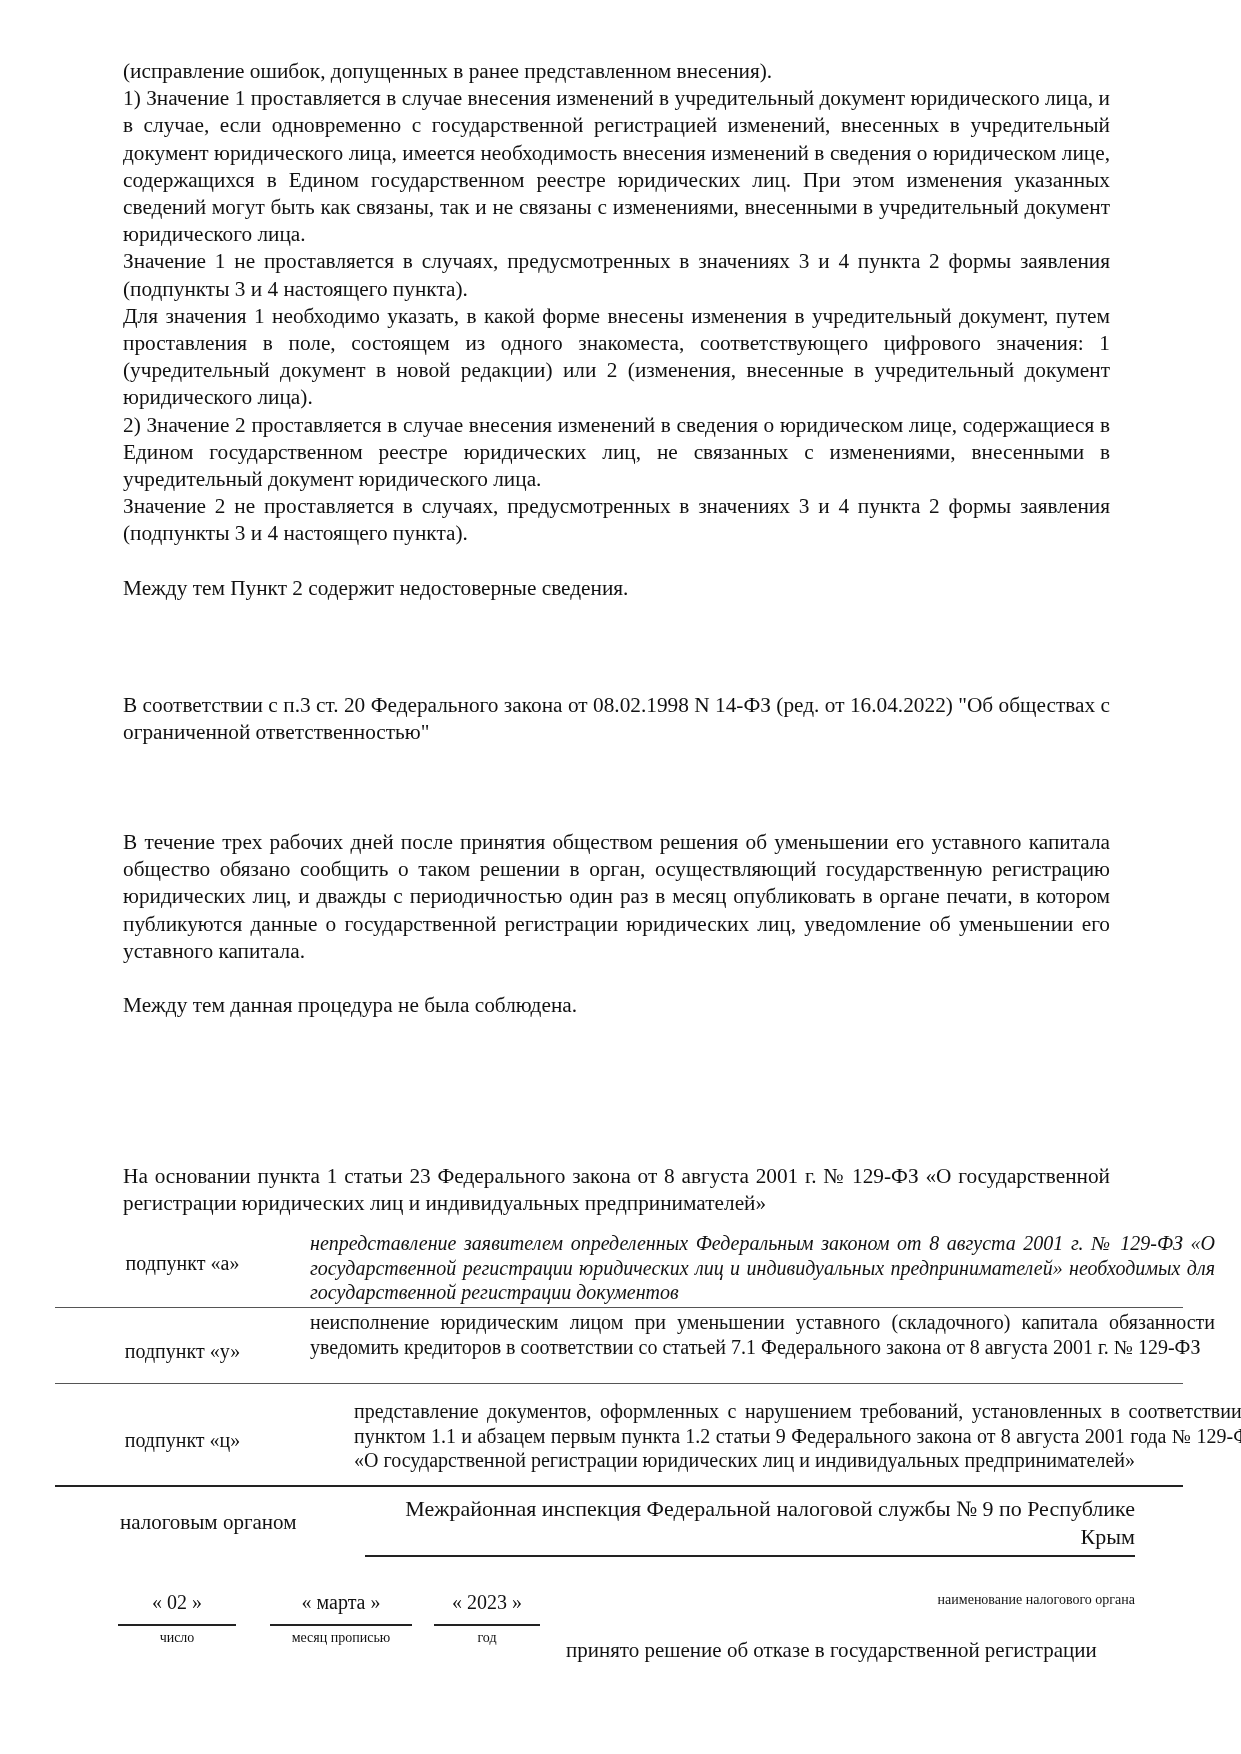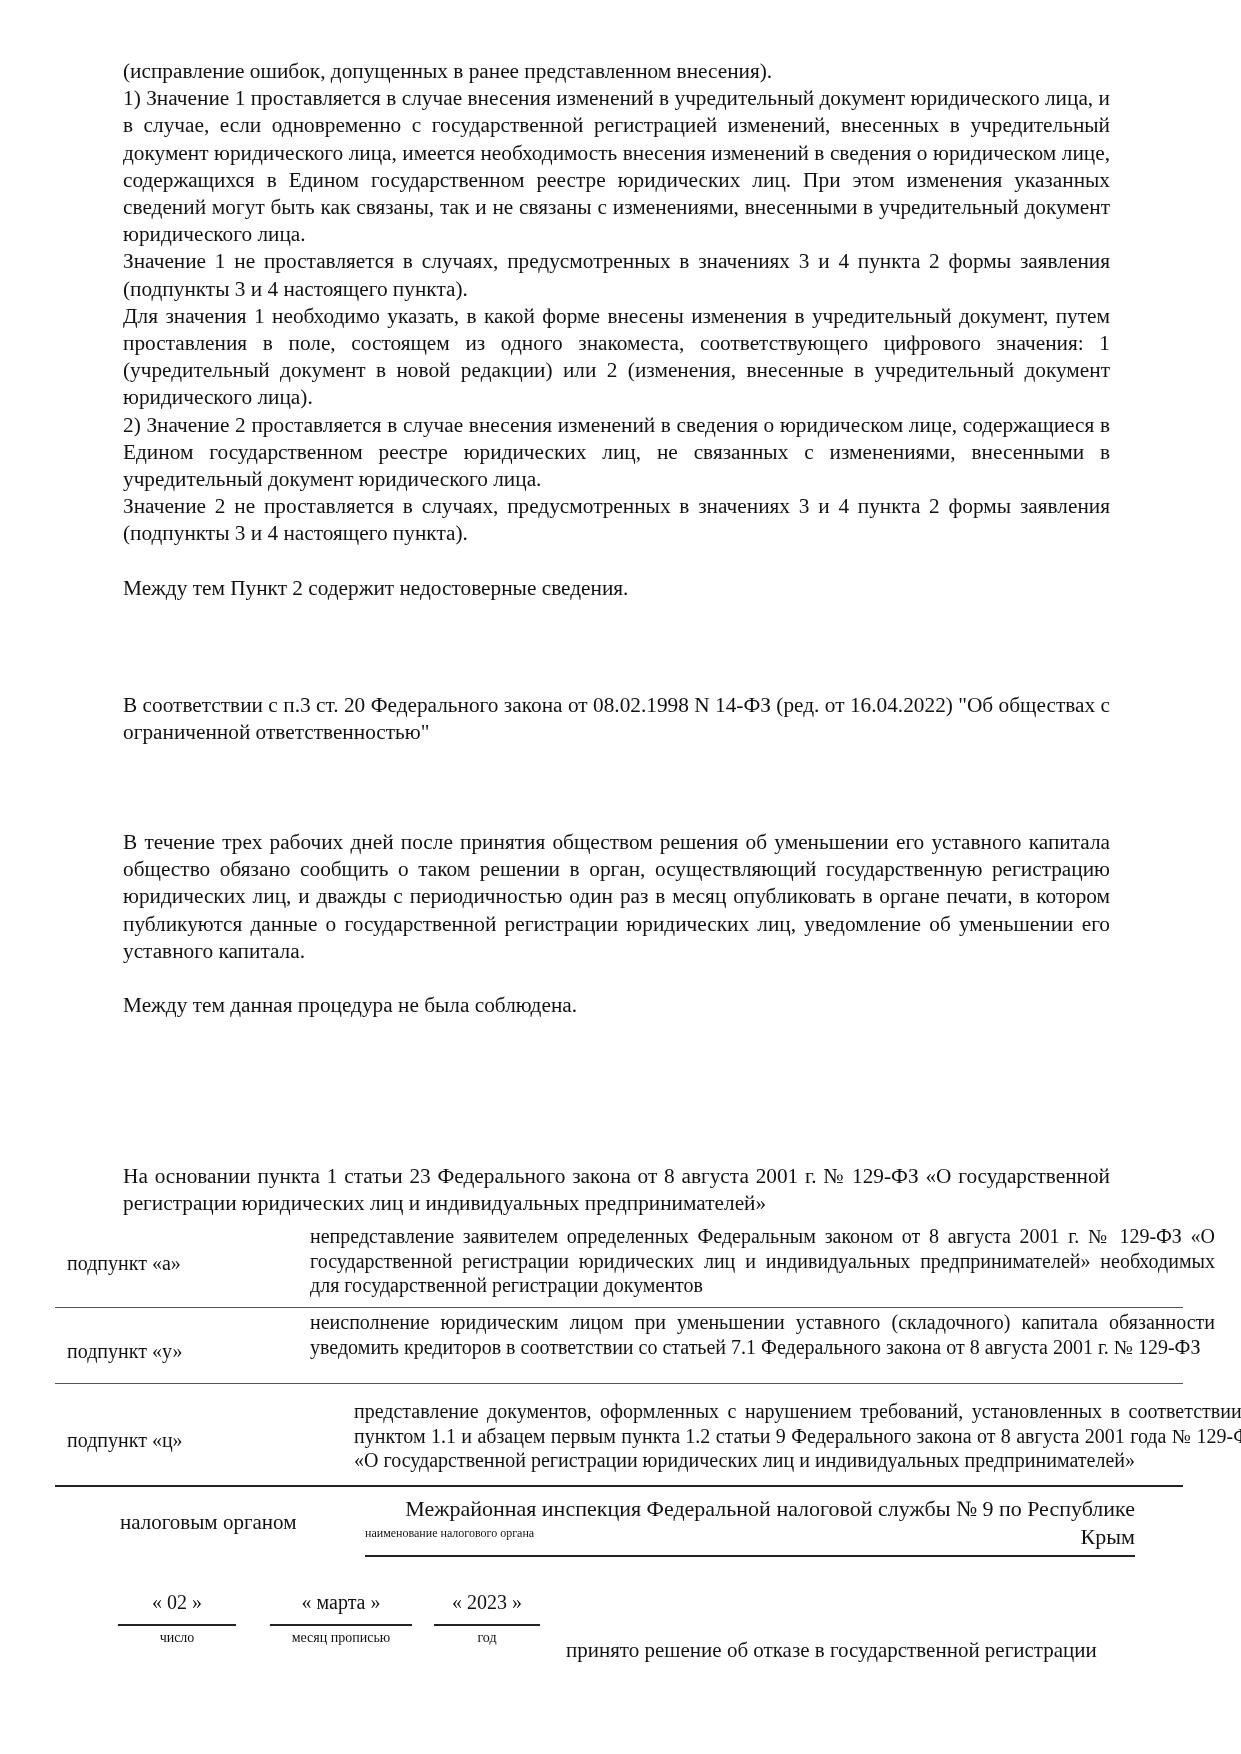--- a/index.html
+++ b/index.html
@@ -8,32 +8,32 @@
   .page { position: absolute; left: 0; top: 0; width: 1241px; height: 1754px; }
   .body-text { position: absolute; left: 123px; width: 987px; font-size: 21.3px;
                line-height: 27.2px; text-align: justify; }
   .body-text p { margin: 0; }
   .gap { height: 27px; }
   #blk1 { top: 58px; }
   #blk2 { top: 692px; }
   #blk3 { top: 829px; }
   #blk4 { top: 1163px; }
   .row { position: absolute; left: 55px; width: 1128px; }
-  .row .lbl { position: absolute; left: 12px; width: 255px; text-align: left;
+  .row .lbl { position: absolute; left: 0; width: 255px; text-align: center;
               font-size: 20px; }
   .row .txt { position: absolute; left: 255px; width: 905px; font-size: 20px;
               line-height: 24.6px; text-align: justify; }
   .hline { position: absolute; left: 55px; width: 1128px; height: 1px; background: #555; }
   .hline.thick { height: 2px; background: #222; }
   .org-label { position: absolute; left: 120px; top: 1510px; font-size: 21px; }
   .org-name { position: absolute; left: 365px; width: 770px; top: 1495px; font-size: 22px;
               line-height: 28px; text-align: right; }
   .org-line { position: absolute; left: 365px; width: 770px; top: 1555px; height: 2px; background: #222; }
-  .org-cap { position: absolute; left: 365px; width: 770px; top: 1526px; text-align: left;
-             font-size: 12px; }
+  .org-cap { position: absolute; left: 365px; width: 770px; top: 1592px; text-align: right;
+             font-size: 14px; }
   .date-field { position: absolute; top: 1591px; text-align: center; font-size: 20px; }
   .date-line { position: absolute; top: 1624px; height: 2px; background: #222; }
   .date-cap { position: absolute; top: 1630px; text-align: center; font-size: 14px; }
   .decision { position: absolute; left: 566px; top: 1600px; font-size: 21px; margin-top: 38px; }
 </style>
 </head>
 <body>
 
 <div class="page">
 
@@ -57,21 +57,21 @@
     <div class="gap"></div>
     <p>Между тем данная процедура не была соблюдена.</p>
   </div>
 
   <div class="body-text" id="blk4">
     <p>На основании пункта 1 статьи 23 Федерального закона от 8 августа 2001 г. № 129-ФЗ «О государственной регистрации юридических лиц и индивидуальных предпринимателей»</p>
   </div>
 
   <div class="row" style="top:1220px;height:88px;">
     <div class="lbl" style="top:32px;">подпункт «а»</div>
-    <div class="txt" style="top:4px;">непредставление заявителем определенных Федеральным законом от 8 августа 2001 г. № 129-ФЗ «О государственной регистрации юридических лиц и индивидуальных предпринимателей» необходимых для государственной регистрации документов</div>
+    <div class="txt" style="top:11px;font-style:italic;">непредставление заявителем определенных Федеральным законом от 8 августа 2001 г. № 129-ФЗ «О государственной регистрации юридических лиц и индивидуальных предпринимателей» необходимых для государственной регистрации документов</div>
   </div>
   <div class="hline" style="top:1307px;"></div>
 
   <div class="row" style="top:1309px;height:86px;">
     <div class="lbl" style="top:31px;">подпункт «у»</div>
     <div class="txt" style="top:1px;">неисполнение юридическим лицом при уменьшении уставного (складочного) капитала обязанности уведомить кредиторов в соответствии со статьей 7.1 Федерального закона от 8 августа 2001 г. № 129-ФЗ</div>
   </div>
   <div class="hline" style="top:1383px;"></div>
 
   <div class="row" style="top:1385px;height:100px;">

